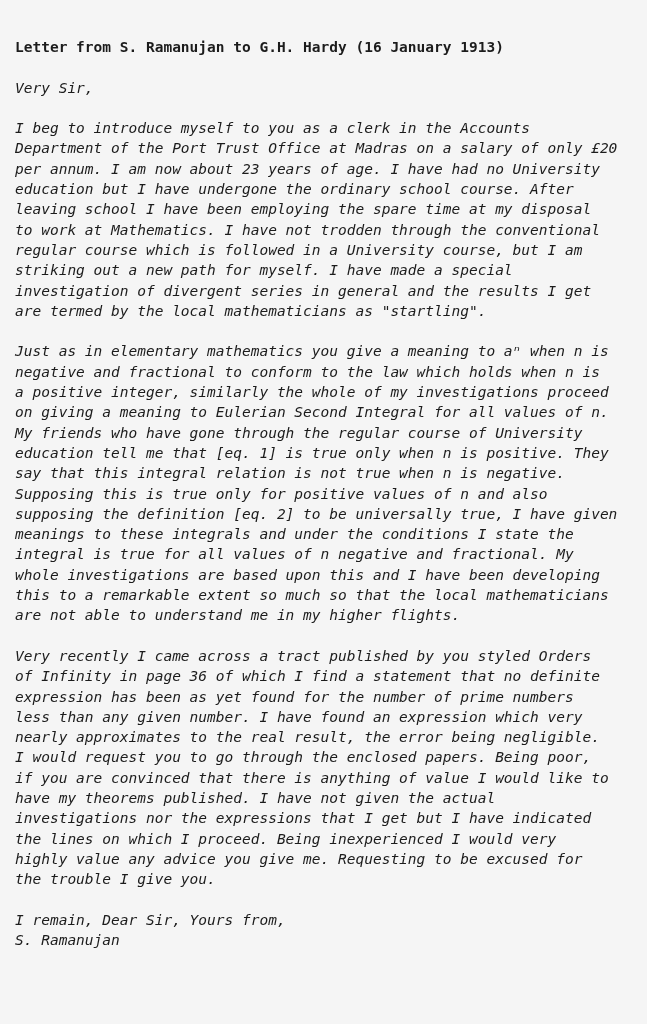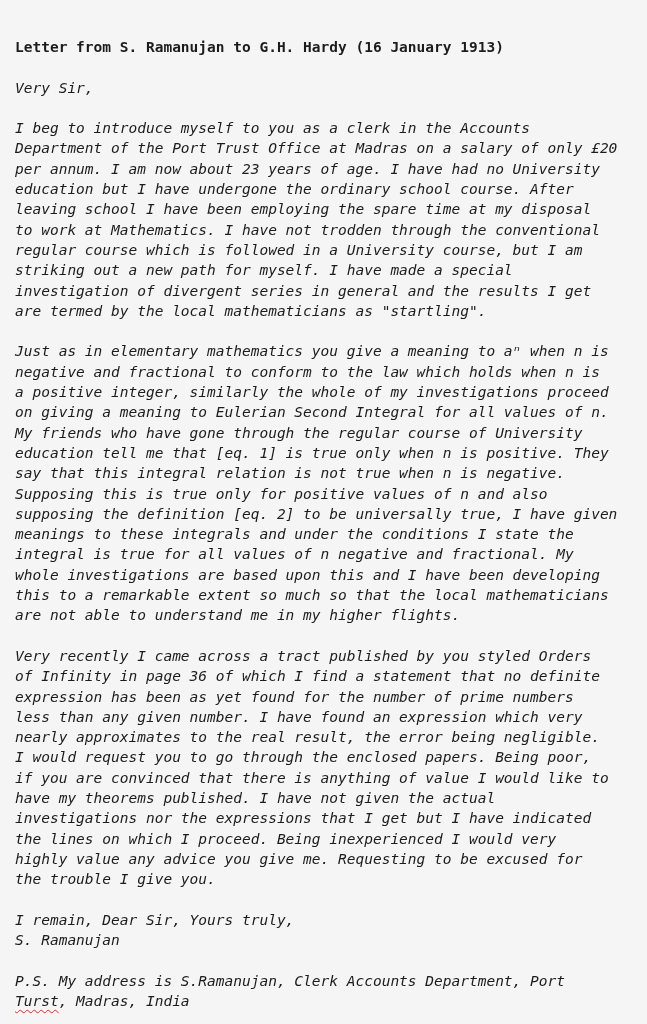--- a/index.html
+++ b/index.html
@@ -86,18 +86,16 @@
 less than any given number. I have found an expression which very
 nearly approximates to the real result, the error being negligible.
 I would request you to go through the enclosed papers. Being poor,
 if you are convinced that there is anything of value I would like to
 have my theorems published. I have not given the actual
 investigations nor the expressions that I get but I have indicated
 the lines on which I proceed. Being inexperienced I would very
 highly value any advice you give me. Requesting to be excused for
 the trouble I give you.</p>
 
-  <p class="para">I remain, Dear Sir, Yours truly,
+  <p class="para">I remain, Dear Sir, Yours from,
 S. Ramanujan</p>
 
-  <p class="para"><span>P.S. My address is S.Ramanujan, Clerk Accounts Department, Port
-</span><span class="misspelled">Turst</span><span>, Madras, India</span></p>
 </main>
 
 </body></html>

